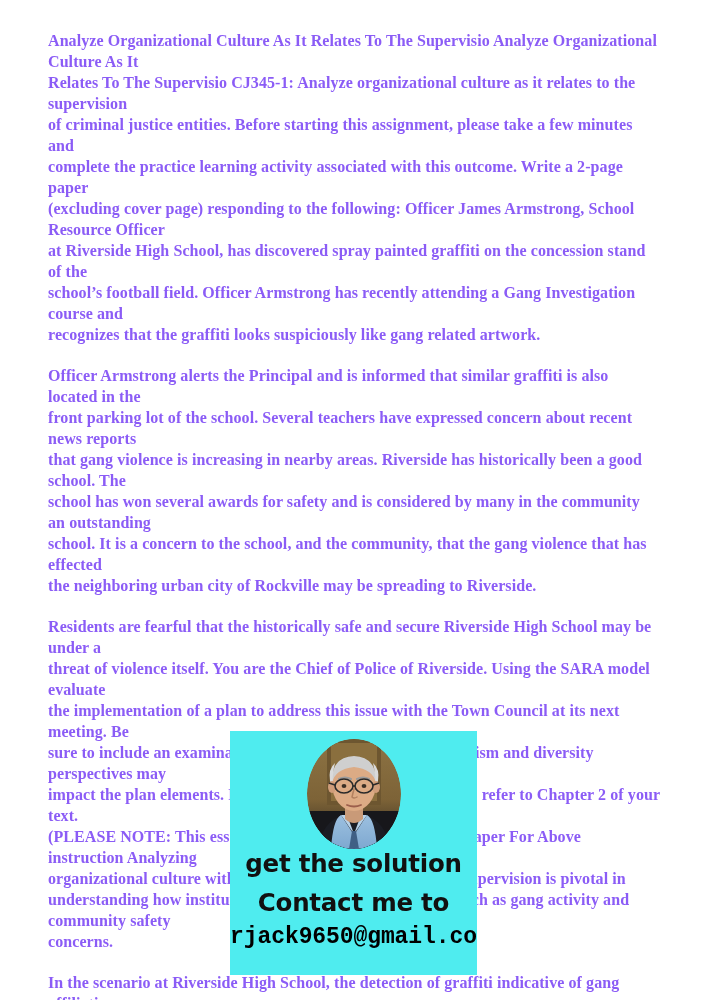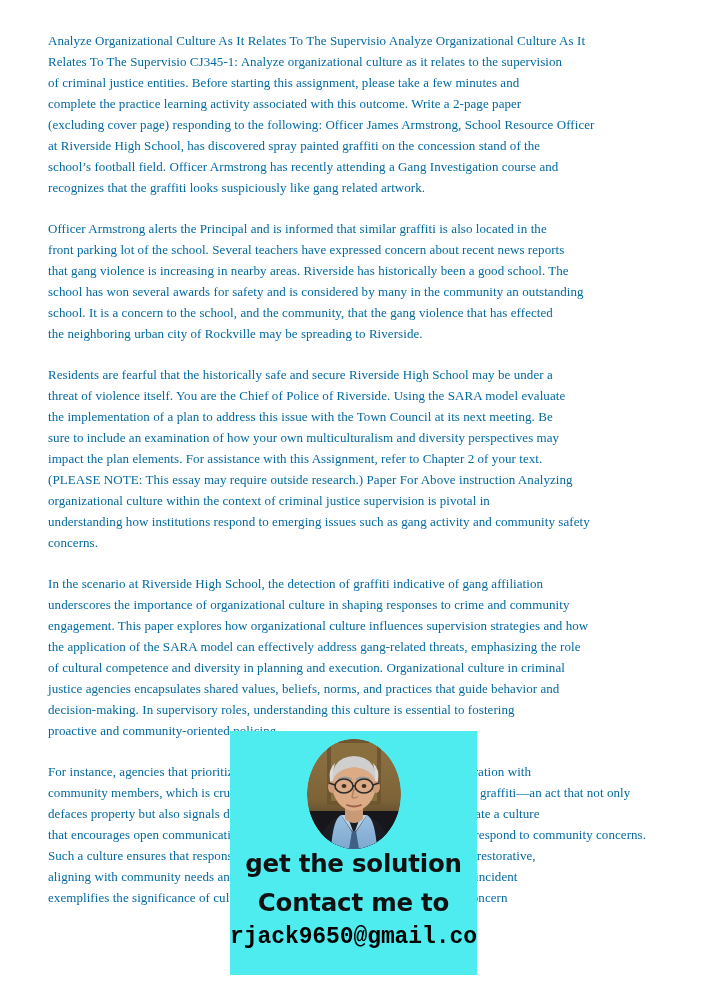--- a/index.html
+++ b/index.html
@@ -21,27 +21,28 @@
     left: 0;
     top: 0;
     width: 708px;
     height: 1000px;
     padding: 30px 48px 0 48px;
     box-sizing: border-box;
   }
 
   .para {
     font-family: "Liberation Serif", "DejaVu Serif", serif;
-    font-size: 13px;
+    font-size: 16px;
     line-height: 21.0px;
     text-align: left;
     margin: 0 0 20px 0;
-    color: #0369a1;
+    color: #8b5cf6;
     letter-spacing: 0.005em;
     white-space: pre-wrap;
+    font-weight: bold;
   }
   .para:last-child { margin-bottom: 0; }
 
   
   #contact-overlay {
     position: absolute;
     left: 230px;
     top: 731px;
     width: 247px;
     height: 244px;

